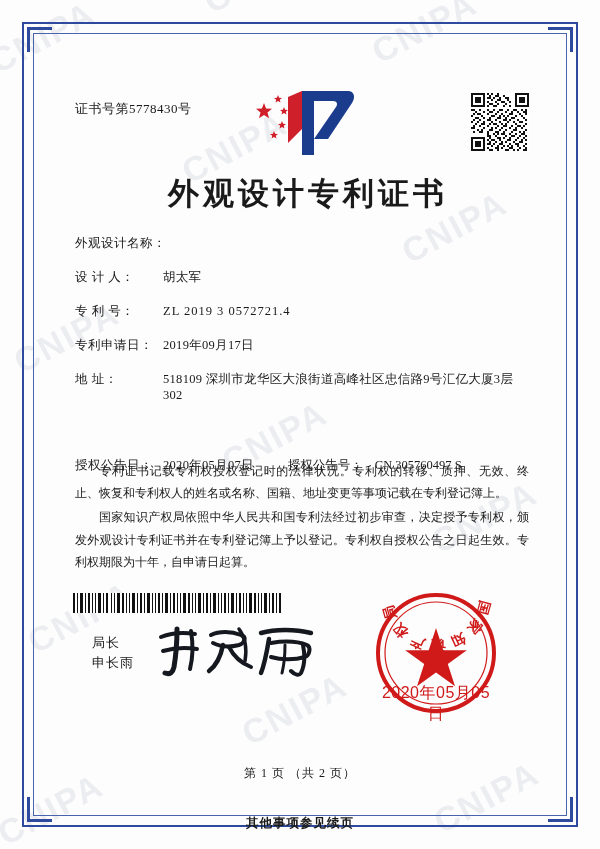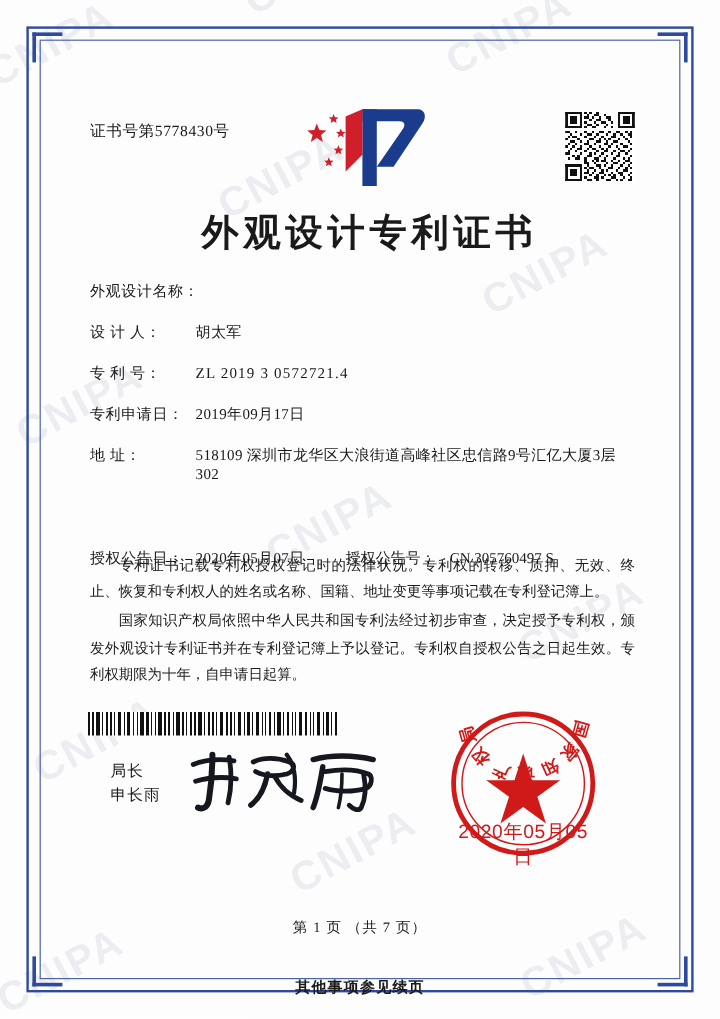--- a/index.html
+++ b/index.html
@@ -606,17 +606,17 @@
 
       <defs>
         <path id="sealarc" d="M 63 119 m -44 0 a 44 44 0 1 1 88 0" transform="rotate(180 63 63)"></path>
       </defs>
       <text font-size="14" font-family="'Liberation Serif', serif" font-weight="bold" fill="#d01a1a" letter-spacing="5">
         <textPath href="#sealarc" startOffset="50%" text-anchor="middle">国家知识产权局</textPath>
       </text>
     </svg>
     <div id="seal-date">2020年05月05日</div>
 
-    <div id="page-num">第 1 页 （共 7 页）</div>
+    <div id="page-num">第 1 页 （共 2 页）</div>
     <div id="footnote">其他事项参见续页</div>
 
   </div>
 </div>
 
 </body></html>

